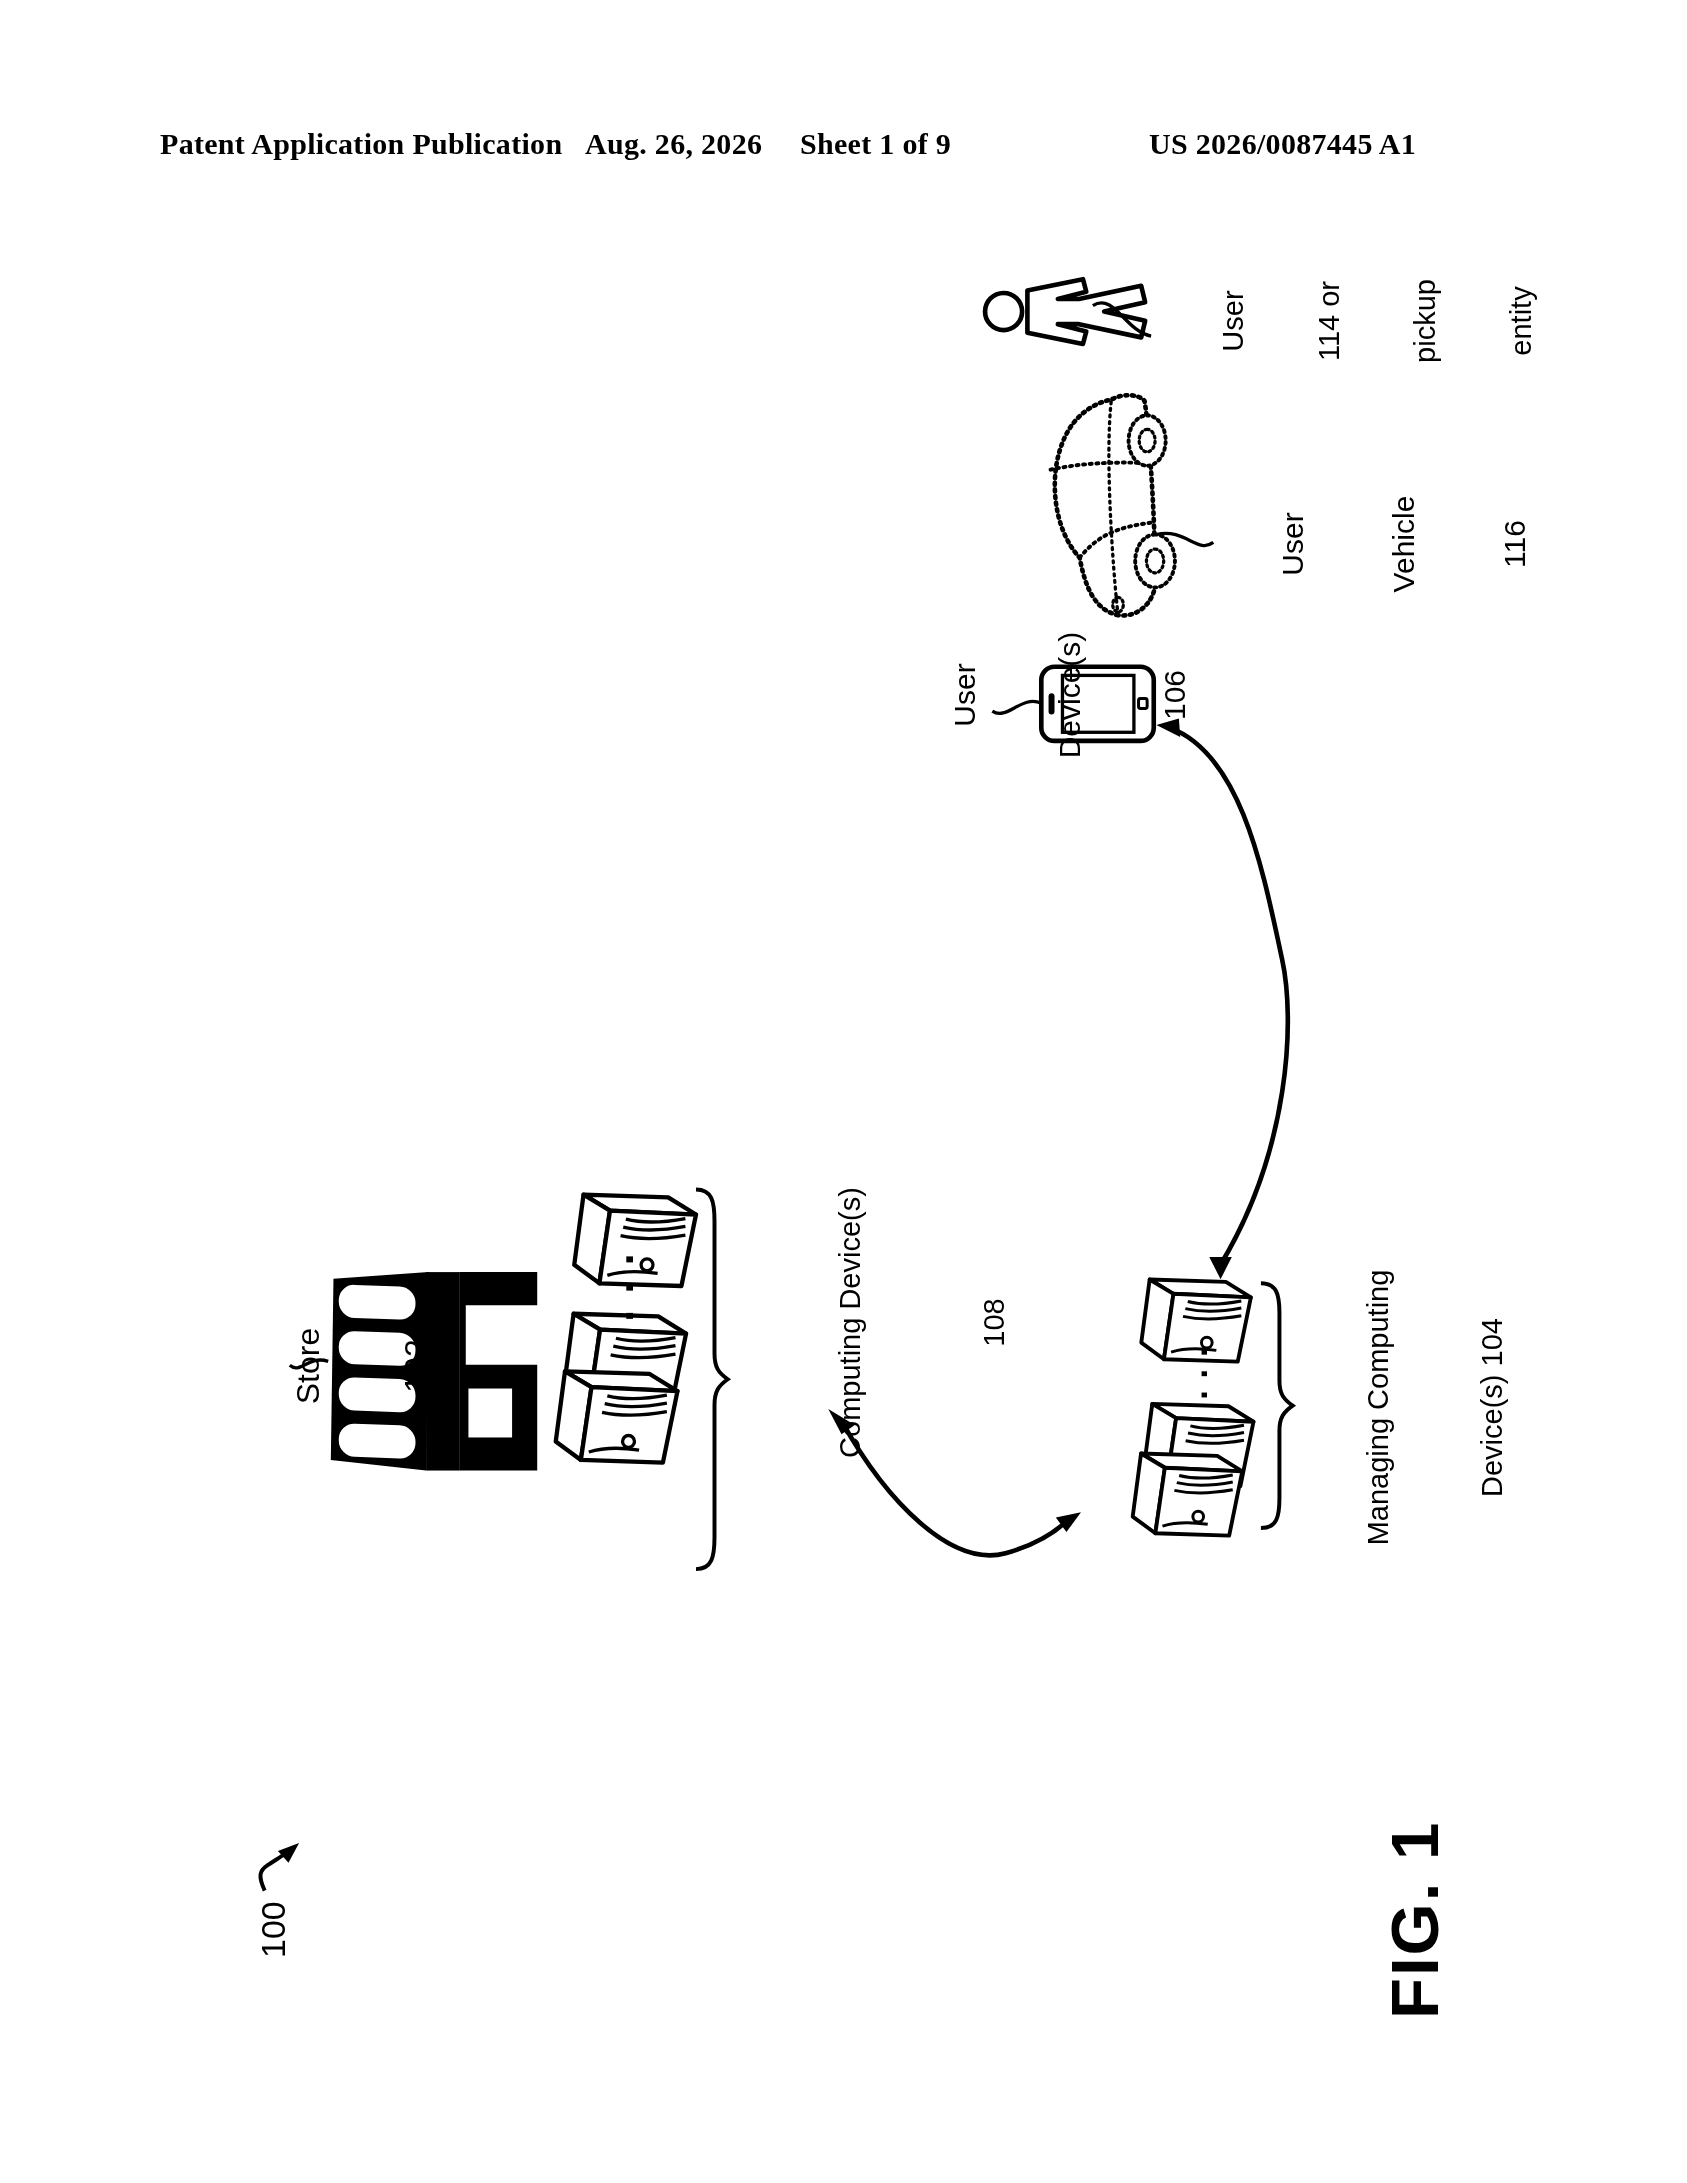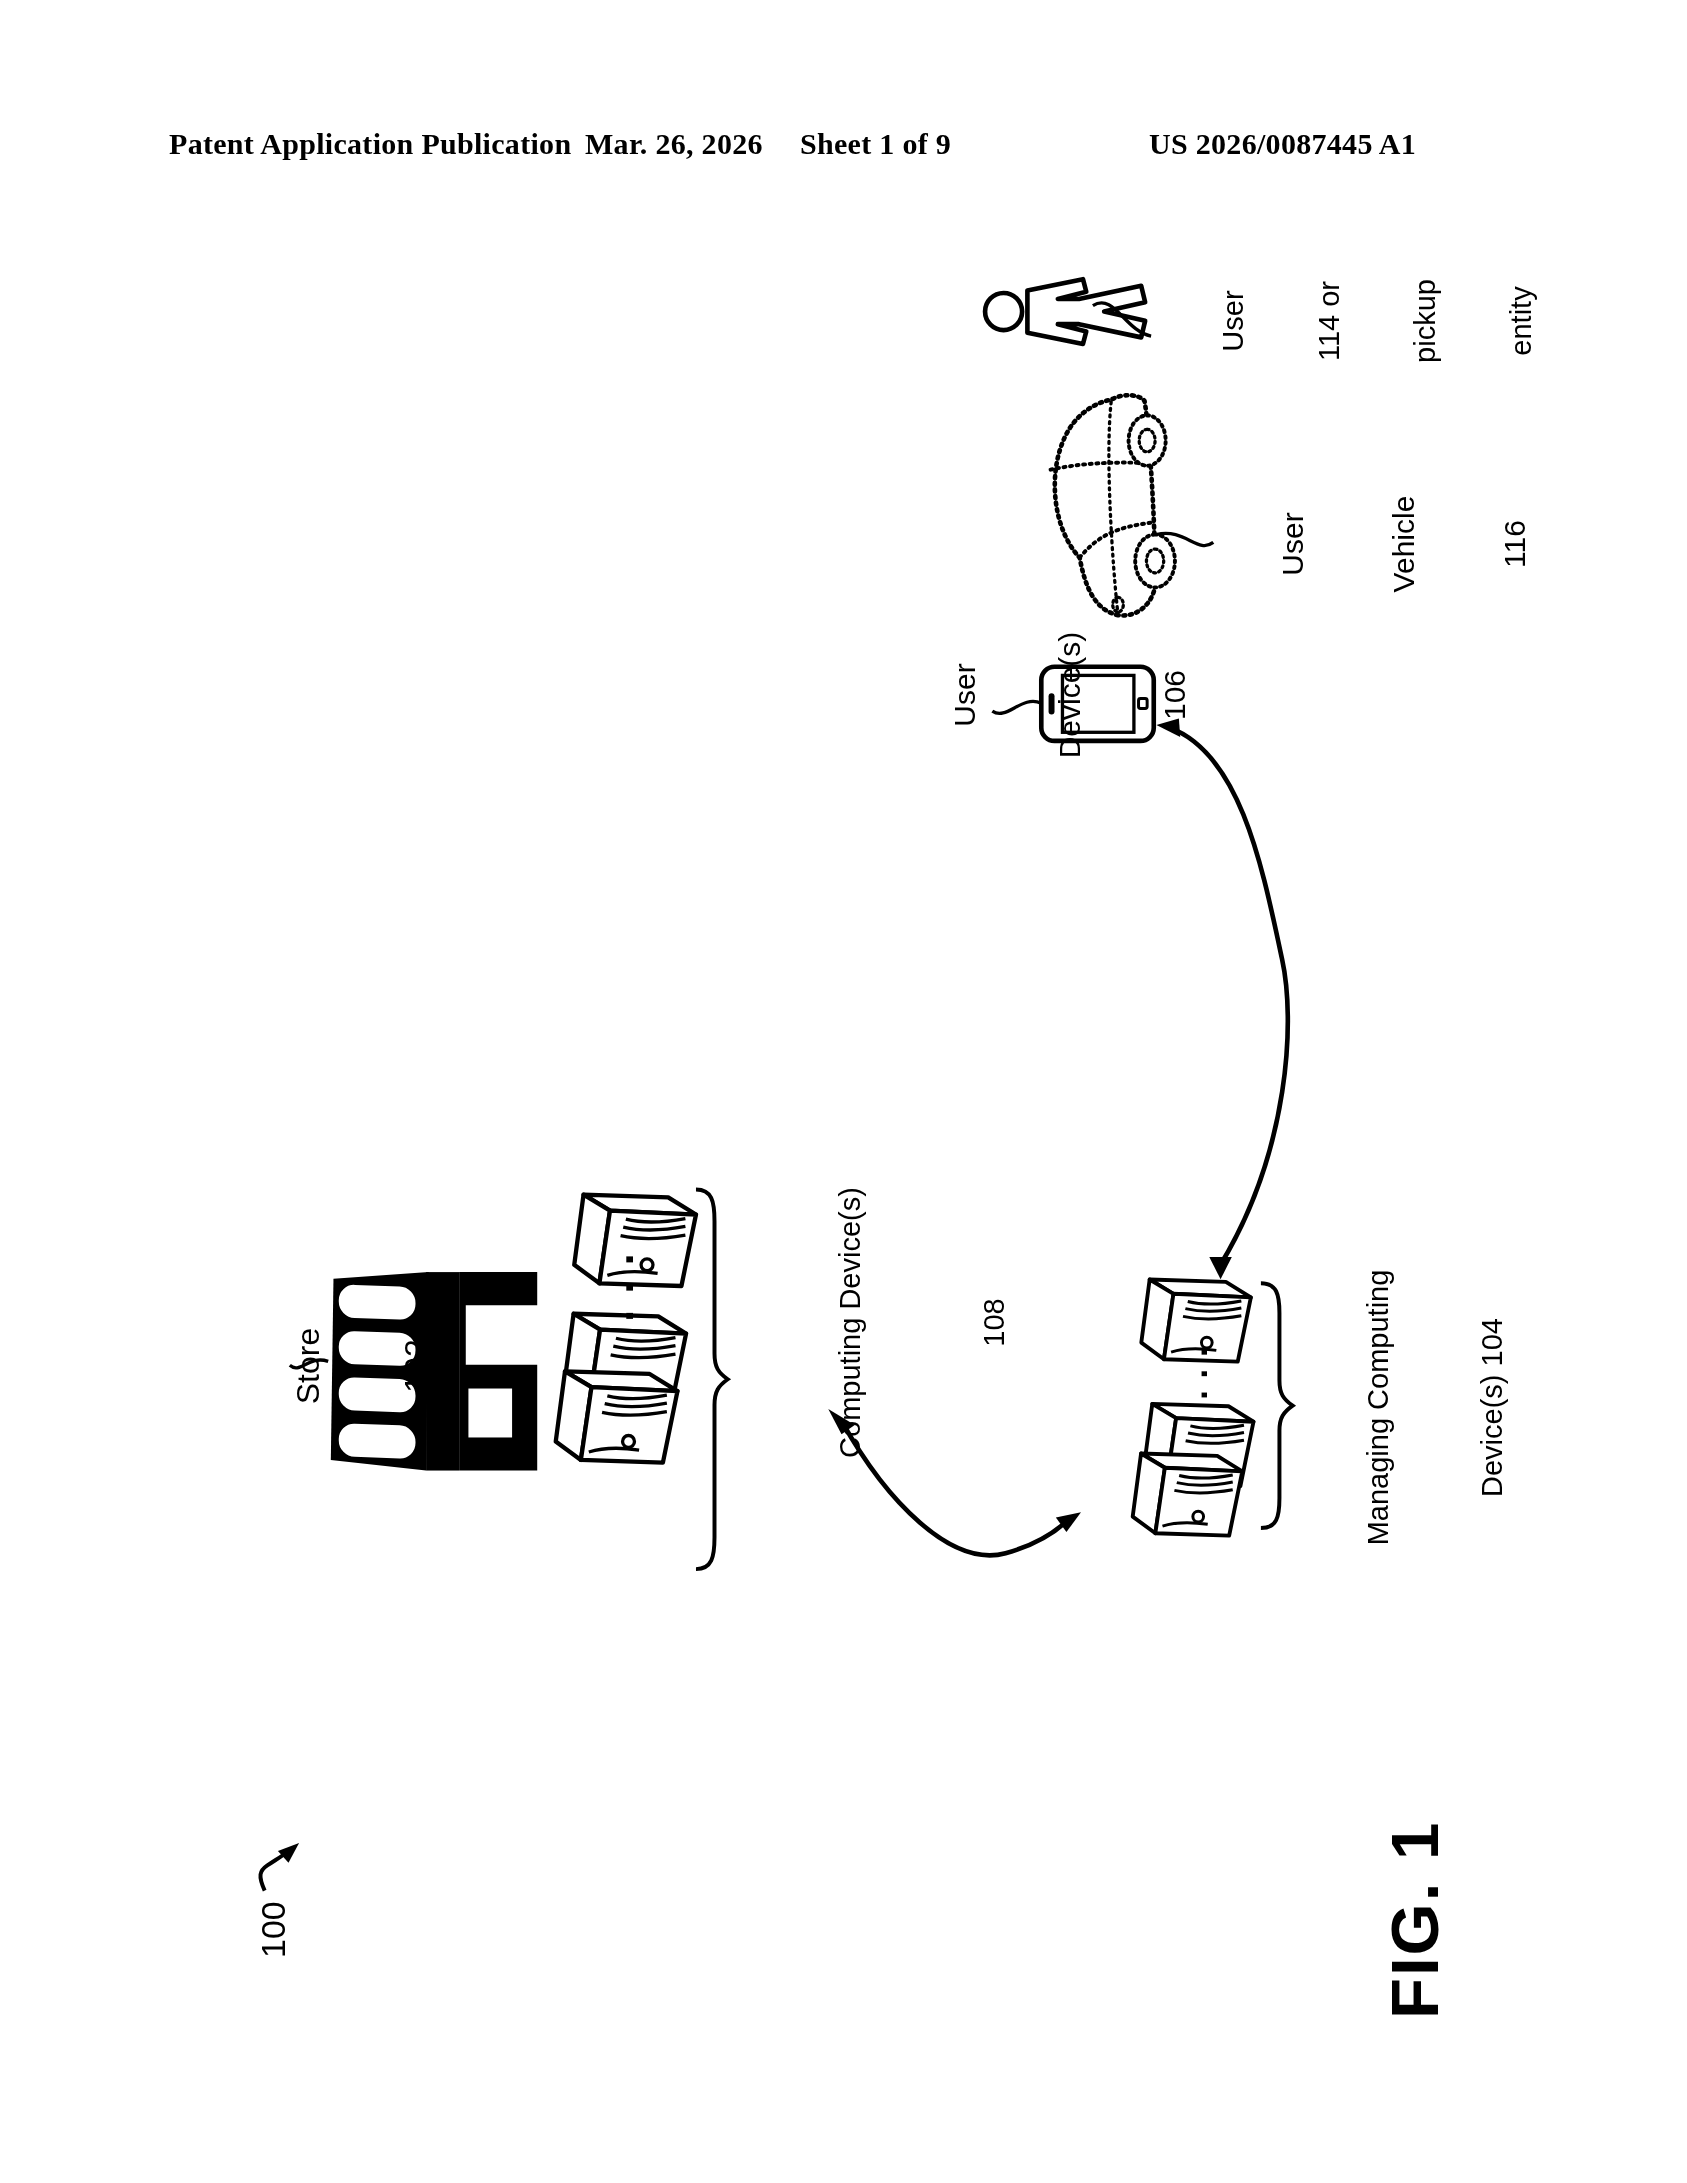--- a/index.html
+++ b/index.html
@@ -26,22 +26,22 @@
                 letter-spacing:2px;text-align:left;}
   .dots{position:absolute;color:#000;font-weight:bold;font-family:"DejaVu Sans Mono",monospace;}
   .dots-comp{left:856px;top:599px;font-size:37px;letter-spacing:6px;}
   .dots-mng {left:779px;top:1179px;font-size:30px;letter-spacing:3.3px;}
 </style>
 </head>
 <body>
 
 <div class="page">
 
-  <div class="hdr" style="left:169px">Patent Application Publication</div>
-  <div class="hdr" style="left:585px">Mar. 26, 2026</div>
+  <div class="hdr" style="left:160px">Patent Application Publication</div>
+  <div class="hdr" style="left:585px">Aug. 26, 2026</div>
   <div class="hdr" style="left:800px">Sheet 1 of 9</div>
   <div class="hdr" style="left:1149px">US 2026/0087445 A1</div>
 
   <div class="canvas">
 
     <svg class="art" width="2183" height="1687" viewBox="0 0 3300 2550">
       <defs>
         <g id="server-box">
           <path d="M 118,62 L 142,22 L 138,150 L 112,192 Z" fill="#fff" stroke="#000" stroke-width="6.5" stroke-linejoin="round"></path>
           <path d="M 36,8 L 142,22 L 118,62 L 8,46 Z" fill="#fff" stroke="#000" stroke-width="6.5" stroke-linejoin="round"></path>

